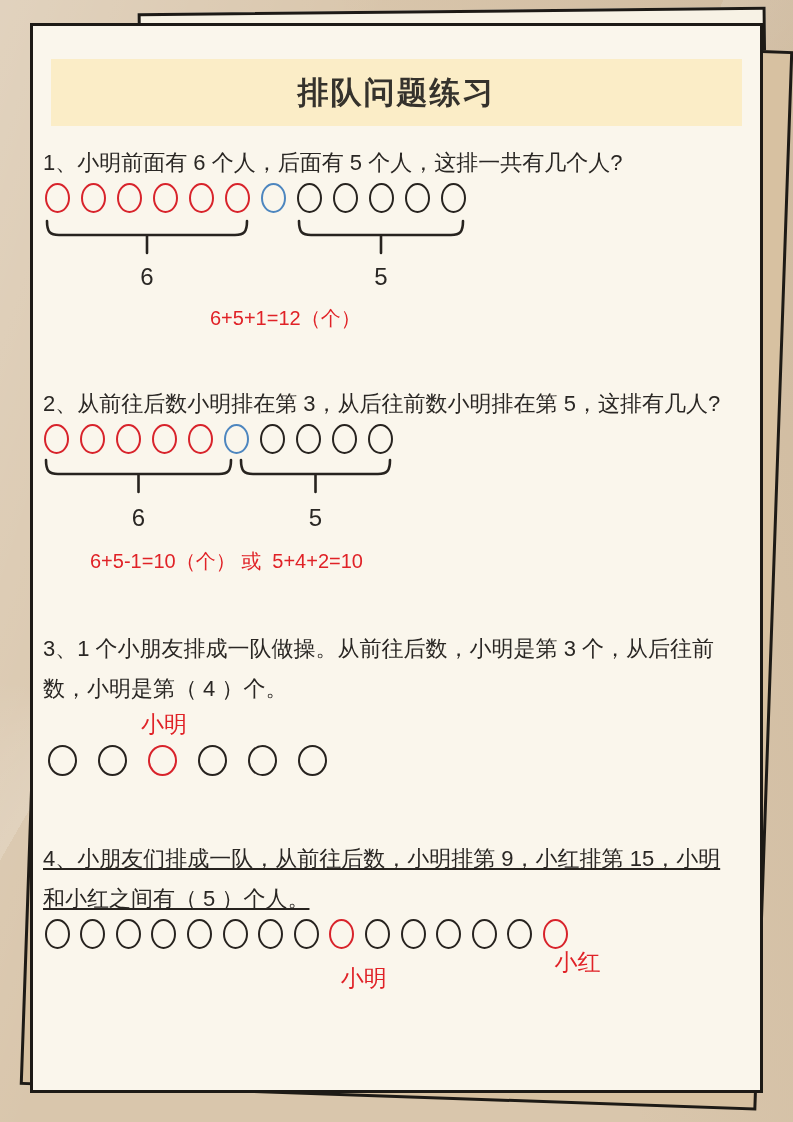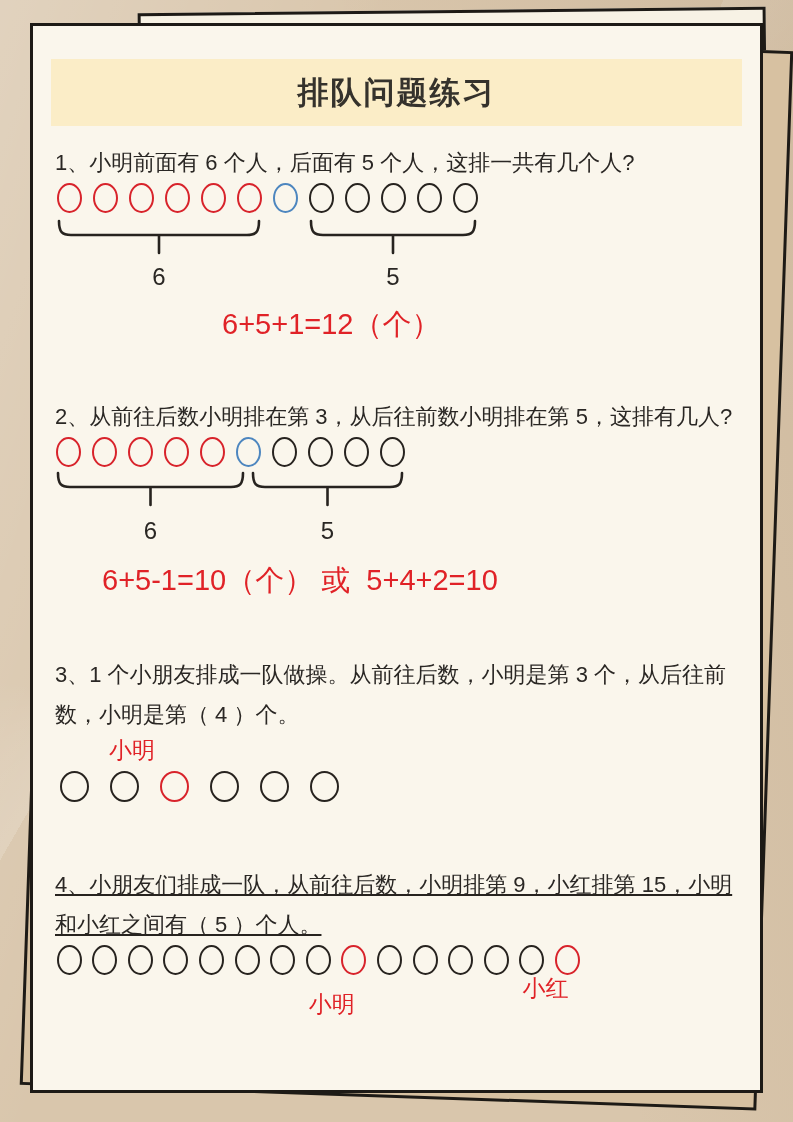--- a/index.html
+++ b/index.html
@@ -26,31 +26,31 @@
     transform:rotate(-0.6deg);z-index:1;}
   .sheet-tan{left:38px;top:38px;width:737px;height:1060px;background:var(--back-sheet);
     transform:rotate(2deg);z-index:2;}
   .card{
     position:absolute;left:30px;top:23px;width:733px;height:1070px;z-index:3;
     box-sizing:border-box;border:3px solid #1d1a16;background:var(--card);
   }
   .title-band{margin:33px 18px 0;height:67px;background:var(--title-band);
     display:flex;align-items:center;justify-content:center;}
   .title-band h1{margin:0;font-size:31px;font-weight:700;color:#35322c;letter-spacing:2px;}
-  .content{padding:0 22px;color:var(--black);}
+  .content{padding:0 10px;color:var(--black);}
   section{margin:0;}
   .q1{margin-top:17px;} .q2{margin-top:52px;} .q3{margin-top:54px;} .q4{margin-top:60px;text-decoration:underline;}
   .qtext{margin:0;font-size:22px;line-height:40px;max-width:680px;color:#2a2724;}
   .diagram{position:relative;width:691px;}
   .circle{position:absolute;box-sizing:border-box;border:2.6px solid var(--black);border-radius:50%;}
   .brace-svg{position:absolute;left:0;top:0;}
   .brace-svg path{fill:none;stroke:var(--black);stroke-width:2.6;stroke-linecap:round;stroke-linejoin:round;}
   .brace-num{position:absolute;width:40px;text-align:center;font-size:24px;color:#2a2724;}
-  .queue-label{position:absolute;width:90px;text-align:left;font-size:23px;color:var(--answer-red);}
-  .answer{margin:10px 0 0;font-size:29px;color:var(--answer-red);white-space:pre-wrap;}
+  .queue-label{position:absolute;width:90px;text-align:right;font-size:23px;color:var(--answer-red);}
+  .answer{margin:10px 0 0;font-size:20px;color:var(--answer-red);white-space:pre-wrap;}
   .q1 .answer{margin-left:167px;}
   .q2 .answer{margin-left:47px;margin-top:12px;}
 </style>
 </head>
 <body>
 
 <div class="sheet sheet-white"></div>
 <div class="sheet sheet-tan"></div>
 
 <div class="card">

